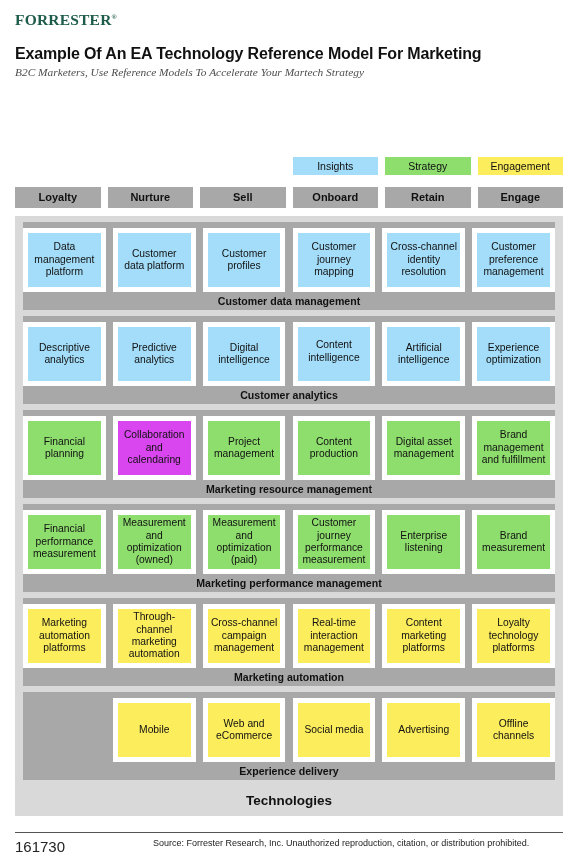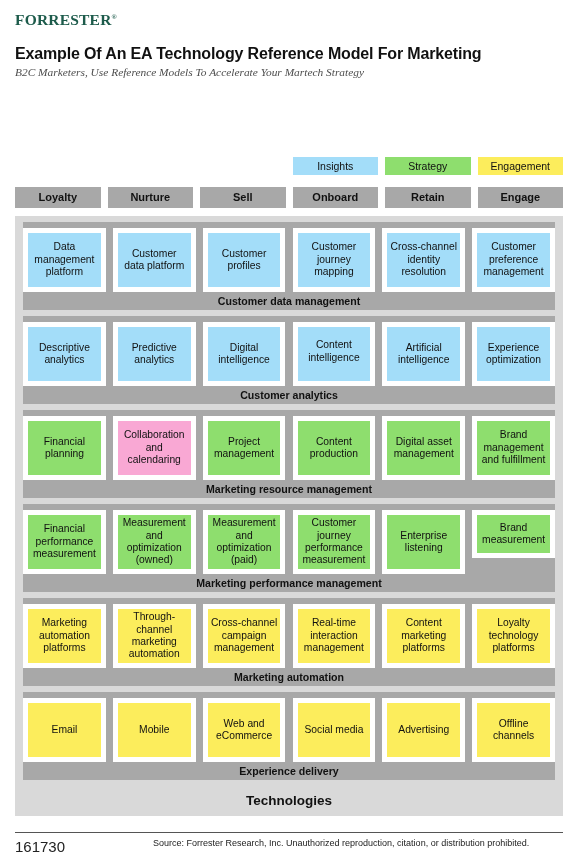--- a/index.html
+++ b/index.html
@@ -267,21 +267,21 @@
         <div class="row-label"><span>Customer analytics</span></div>
       </div>
       <div class="row-band">
         <div class="row-cards" style="height: 64px;">
           <div class="card" style="left: 0px; width: 82.8333px; height: 64px;">
             <div class="card-inner" style="background: rgb(142, 222, 110); height: 100%; display: flex; align-items: center; justify-content: center; padding: 0px 3px; box-sizing: border-box;">
               <span>Financial planning</span>
             </div>
           </div>
           <div class="card" style="left: 89.8333px; width: 82.8333px; height: 64px;">
-            <div class="card-inner" style="background: #f9a8d4; height: 100%; display: flex; align-items: center; justify-content: center; padding: 0px 3px; box-sizing: border-box;">
+            <div class="card-inner" style="background: #d946ef; height: 100%; display: flex; align-items: center; justify-content: center; padding: 0px 3px; box-sizing: border-box;">
               <span>Collaboration and calendaring</span>
             </div>
           </div>
           <div class="card" style="left: 179.667px; width: 82.8333px; height: 64px;">
             <div class="card-inner" style="background: rgb(142, 222, 110); height: 100%; display: flex; align-items: center; justify-content: center; padding: 0px 3px; box-sizing: border-box;">
               <span>Project management</span>
             </div>
           </div>
           <div class="card" style="left: 269.5px; width: 82.8333px; height: 64px;">
             <div class="card-inner" style="background: rgb(142, 222, 110); height: 100%; display: flex; align-items: center; justify-content: center; padding: 0px 3px; box-sizing: border-box;">
@@ -321,21 +321,21 @@
           <div class="card" style="left: 269.5px; width: 82.8333px; height: 64px;">
             <div class="card-inner" style="background: rgb(142, 222, 110); height: 100%; display: flex; align-items: center; justify-content: center; padding: 0px 3px; box-sizing: border-box;">
               <span>Customer journey performance measurement</span>
             </div>
           </div>
           <div class="card" style="left: 359.333px; width: 82.8333px; height: 64px;">
             <div class="card-inner" style="background: rgb(142, 222, 110); height: 100%; display: flex; align-items: center; justify-content: center; padding: 0px 3px; box-sizing: border-box;">
               <span>Enterprise listening</span>
             </div>
           </div>
-          <div class="card" style="left: 449.167px; width: 82.8333px; height: 48px;">
+          <div class="card" style="left: 449.167px; width: 82.8333px; height: 64px;">
             <div class="card-inner" style="background: rgb(142, 222, 110); height: 100%; display: flex; align-items: center; justify-content: center; padding: 0px 3px; box-sizing: border-box;">
               <span>Brand measurement</span>
             </div>
           </div>
         </div>
         <div class="row-label"><span>Marketing performance management</span></div>
       </div>
       <div class="row-band">
         <div class="row-cards" style="height: 64px;">
           <div class="card" style="left: 0px; width: 82.8333px; height: 64px;">
@@ -366,25 +366,20 @@
           <div class="card" style="left: 449.167px; width: 82.8333px; height: 64px;">
             <div class="card-inner" style="background: rgb(252, 237, 92); height: 100%; display: flex; align-items: center; justify-content: center; padding: 0px 3px; box-sizing: border-box;">
               <span>Loyalty technology platforms</span>
             </div>
           </div>
         </div>
         <div class="row-label"><span>Marketing automation</span></div>
       </div>
       <div class="row-band">
         <div class="row-cards" style="height: 64px;">
-          <div class="card" style="left: 0px; width: 82.8333px; height: 64px;">
-            <div class="card-inner" style="background: rgb(252, 237, 92); height: 100%; display: flex; align-items: center; justify-content: center; padding: 0px 3px; box-sizing: border-box;">
-              <span>Email</span>
-            </div>
-          </div>
           <div class="card" style="left: 89.8333px; width: 82.8333px; height: 64px;">
             <div class="card-inner" style="background: rgb(252, 237, 92); height: 100%; display: flex; align-items: center; justify-content: center; padding: 0px 3px; box-sizing: border-box;">
               <span>Mobile</span>
             </div>
           </div>
           <div class="card" style="left: 179.667px; width: 82.8333px; height: 64px;">
             <div class="card-inner" style="background: rgb(252, 237, 92); height: 100%; display: flex; align-items: center; justify-content: center; padding: 0px 3px; box-sizing: border-box;">
               <span>Web and eCommerce</span>
             </div>
           </div>

